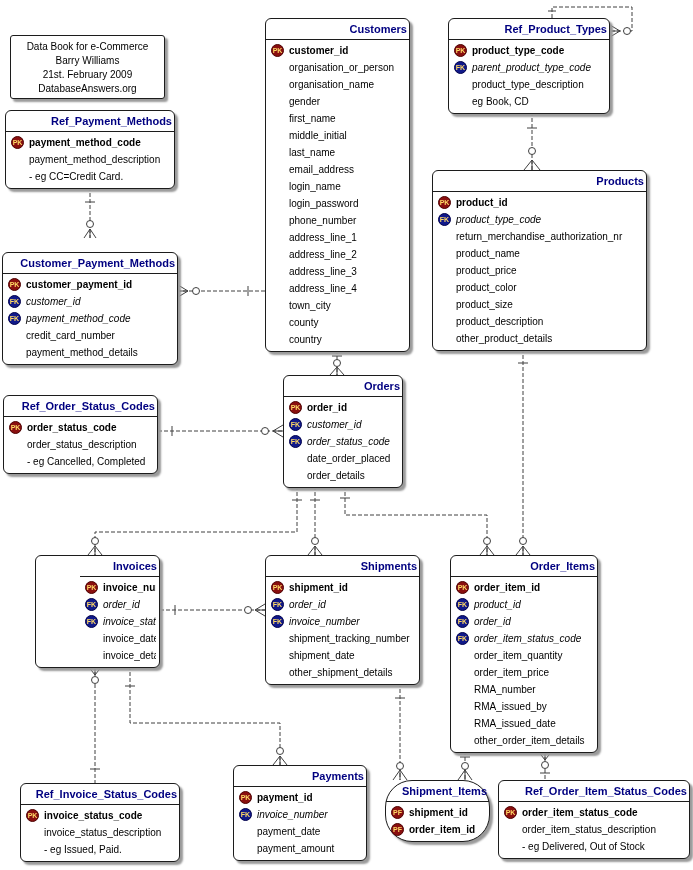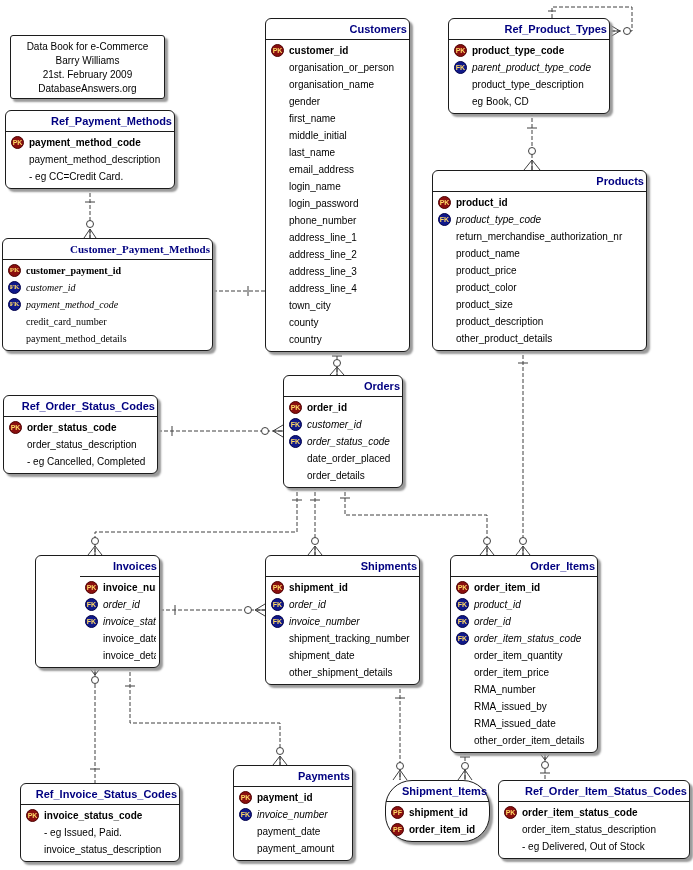--- a/index.html
+++ b/index.html
@@ -289,21 +289,21 @@
         <div class="frow">
           <span class="badge none"></span>
           <span class="fname plain">product_description</span>
         </div>
         <div class="frow">
           <span class="badge none"></span>
           <span class="fname plain">other_product_details</span>
         </div>
       </div>
     </div>
-  <div class="entity" style="left:2px;top:238px;width:211px;font-family:Liberation Serif, serif;">
+  <div class="entity" style="left:2px;top:252px;width:176px;">
       <div class="etitle">Customer_Payment_Methods</div>
       <div class="ebody">
         <div class="frow">
           <span class="badge pk">PK</span>
           <span class="fname bold">customer_payment_id</span>
         </div>
         <div class="frow">
           <span class="badge fk">FK</span>
           <span class="fname italic">customer_id</span>
         </div>
@@ -464,29 +464,29 @@
     </div>
   <div class="entity" style="left:20px;top:783px;width:160px;">
       <div class="etitle">Ref_Invoice_Status_Codes</div>
       <div class="ebody">
         <div class="frow">
           <span class="badge pk">PK</span>
           <span class="fname bold">invoice_status_code</span>
         </div>
         <div class="frow">
           <span class="badge none"></span>
+          <span class="fname plain">invoice_status_description</span>
+        </div>
+        <div class="frow">
+          <span class="badge none"></span>
           <span class="fname plain">- eg Issued, Paid.</span>
         </div>
-        <div class="frow">
-          <span class="badge none"></span>
-          <span class="fname plain">invoice_status_description</span>
-        </div>
-      </div>
-    </div>
-  <div class="entity" style="left:233px;top:765px;width:120px;">
+      </div>
+    </div>
+  <div class="entity" style="left:233px;top:765px;width:134px;">
       <div class="etitle">Payments</div>
       <div class="ebody">
         <div class="frow">
           <span class="badge pk">PK</span>
           <span class="fname bold">payment_id</span>
         </div>
         <div class="frow">
           <span class="badge fk">FK</span>
           <span class="fname italic">invoice_number</span>
         </div>

